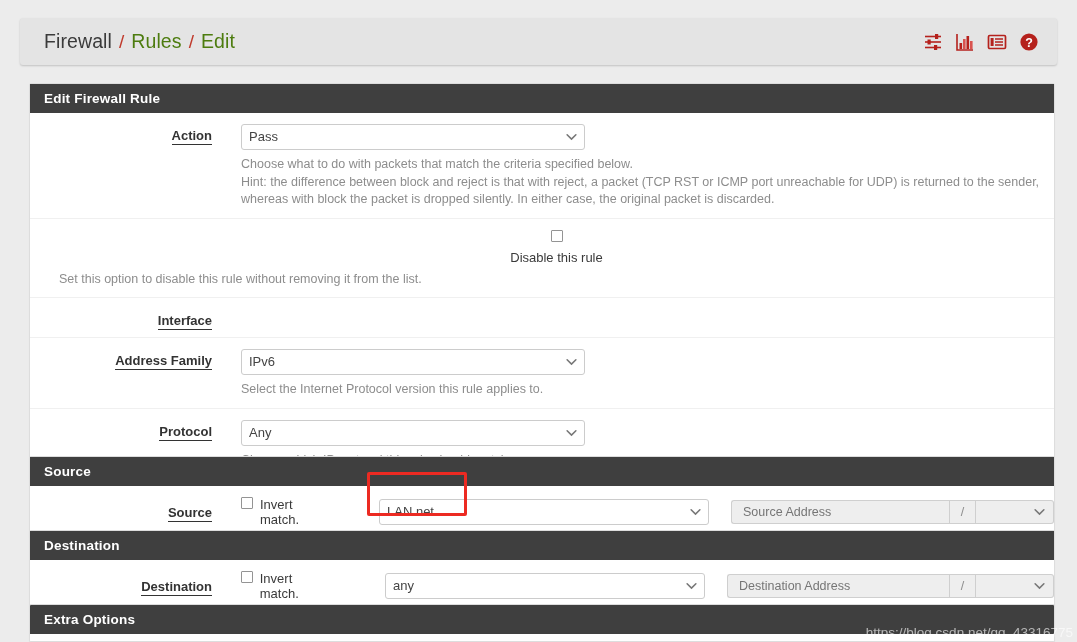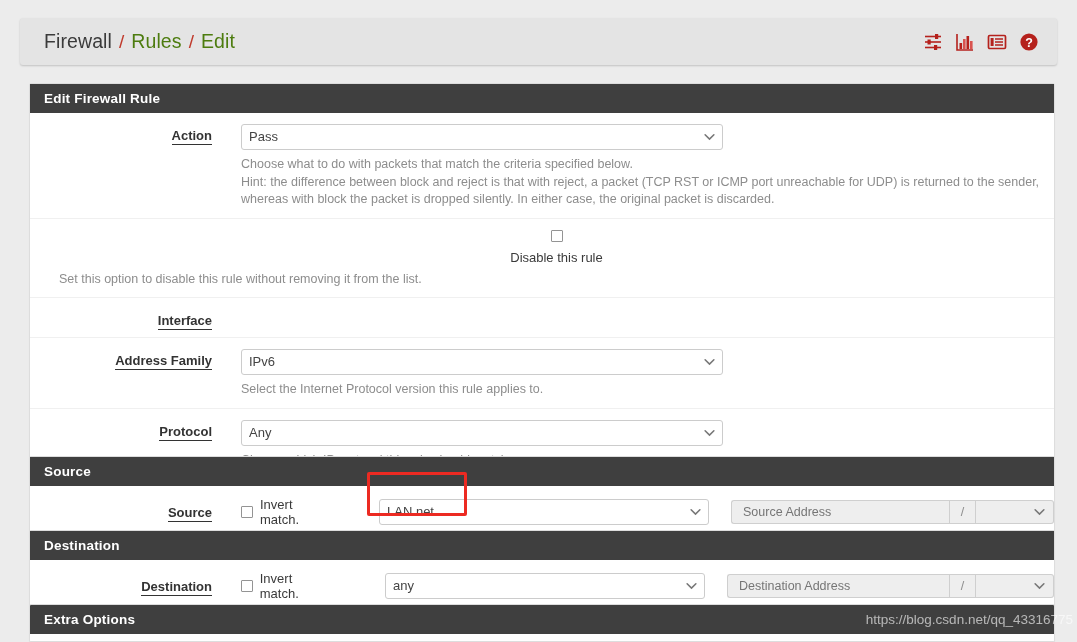--- a/index.html
+++ b/index.html
@@ -68,41 +68,41 @@
     font-family: "Liberation Sans", sans-serif;
     line-height: 24px;
     display: inline-block;
     position: relative;
   }
   .selwrap { position: relative; display: inline-block; vertical-align: top; }
   .selwrap .chev {
     position: absolute; right: 8px; top: 50%; transform: translateY(-50%);
     pointer-events: none; width: 11px; height: 7px;
   }
-  .w-action { width: 482px; }
+  .w-action { width: 344px; }
   .w-src    { width: 330px; }
   .w-dst    { width: 320px; }
 
   .helptext { font-size: 12.5px; color: #8d8d8d; line-height: 17.5px; margin-top: 6px; }
 
   .cbrow { display: flex; align-items: center; gap: 8px; flex-direction: column; }
   .cbox {
     width: 12px; height: 12px; border: 1px solid #949494;
     background: #fff; border-radius: 1px; display: inline-block;
   }
   .cblabel { font-size: 13px; color: #3a3a3a; }
 
   
   .inline-row { display: flex; align-items: center; padding: 11px 0 10px 0; }
   .inline-label {
     width: 182px; flex: 0 0 182px; text-align: right;
     font-size: 13px; font-weight: bold; color: #333;
   }
   .inline-label .u { border-bottom: 1px solid #333; padding-bottom: 1px; }
-  .inline-invert { margin-left: 29px; display: flex; align-items: center; gap: 7px; }
+  .inline-invert { margin-left: 29px; display: flex; gap: 7px; }
 
   .addr-group { display: flex; align-items: stretch; }
   .addr-input {
     width: 218px; height: 24px;
     background: #eeeeee; border: 1px solid #cfcfcf; border-right: none;
     border-radius: 3px 0 0 3px;
     font-size: 12.5px; color: #9a9a9a;
     padding: 0 11px; line-height: 22px;
     font-family: "Liberation Sans", sans-serif;
   }
@@ -122,21 +122,21 @@
 
   
   .hl-box {
     position: absolute;
     border: 3px solid #ec2a22;
     border-radius: 2px;
     pointer-events: none;
   }
 
   .watermark {
-    position: absolute; right: 4px; bottom: 15px;
+    position: absolute; right: 4px; bottom: 2px;
     font-size: 13.5px; color: rgba(255,255,255,.62);
     font-family: "Liberation Sans", sans-serif;
     white-space: nowrap;
   }
 </style>
 </head>
 <body>
 
 <div class="page">
 

